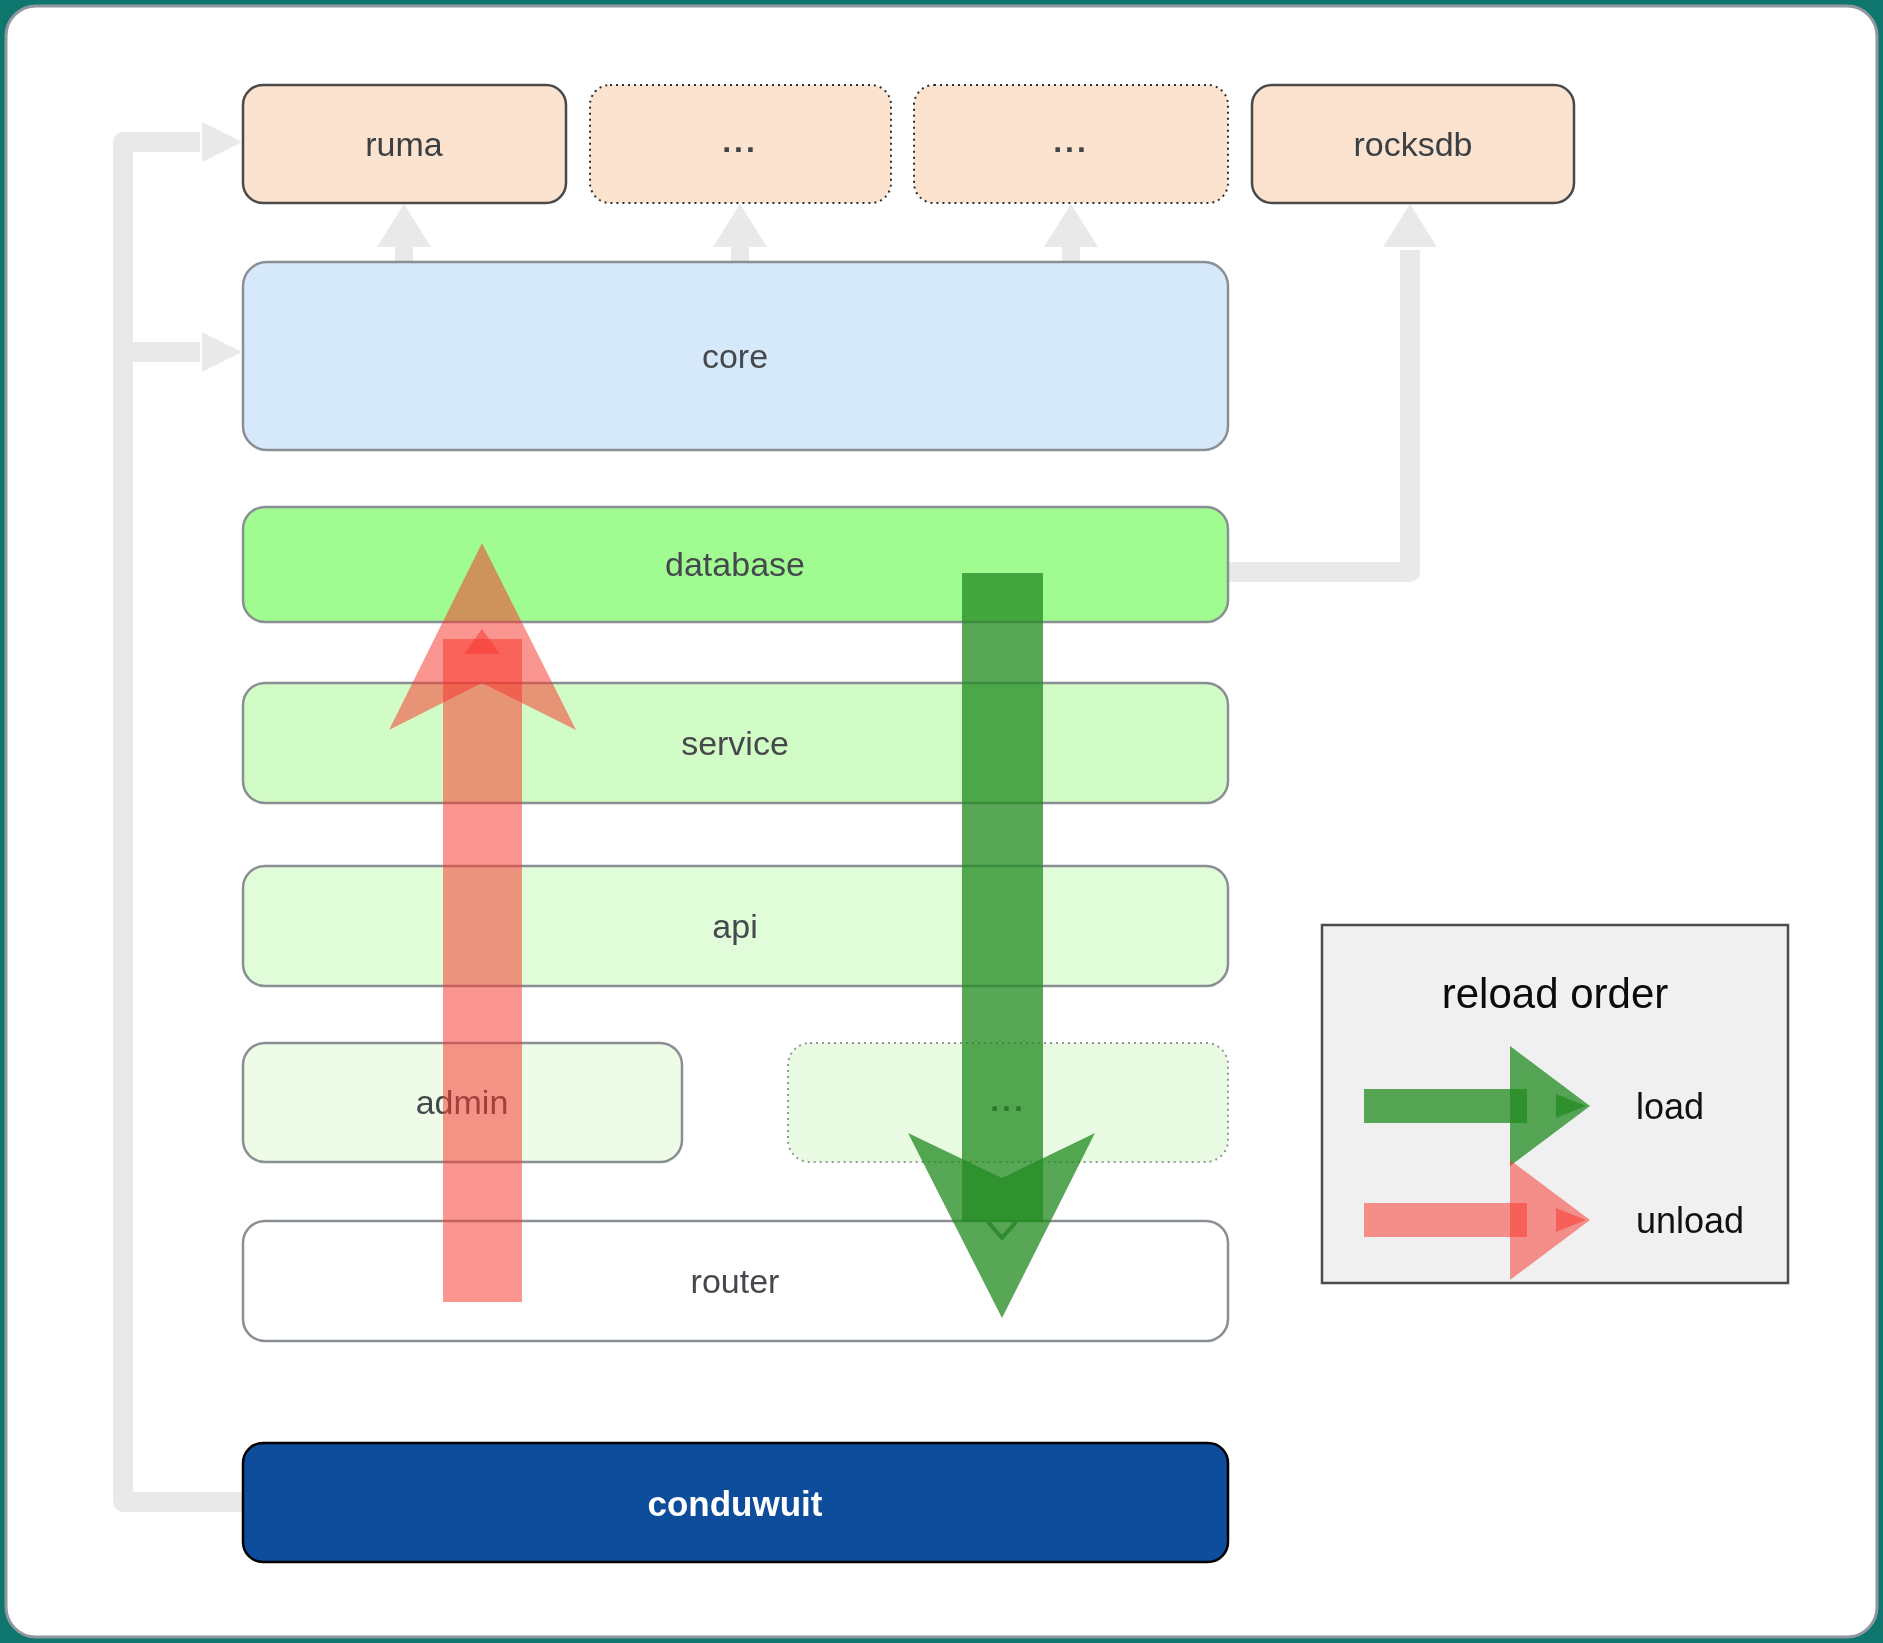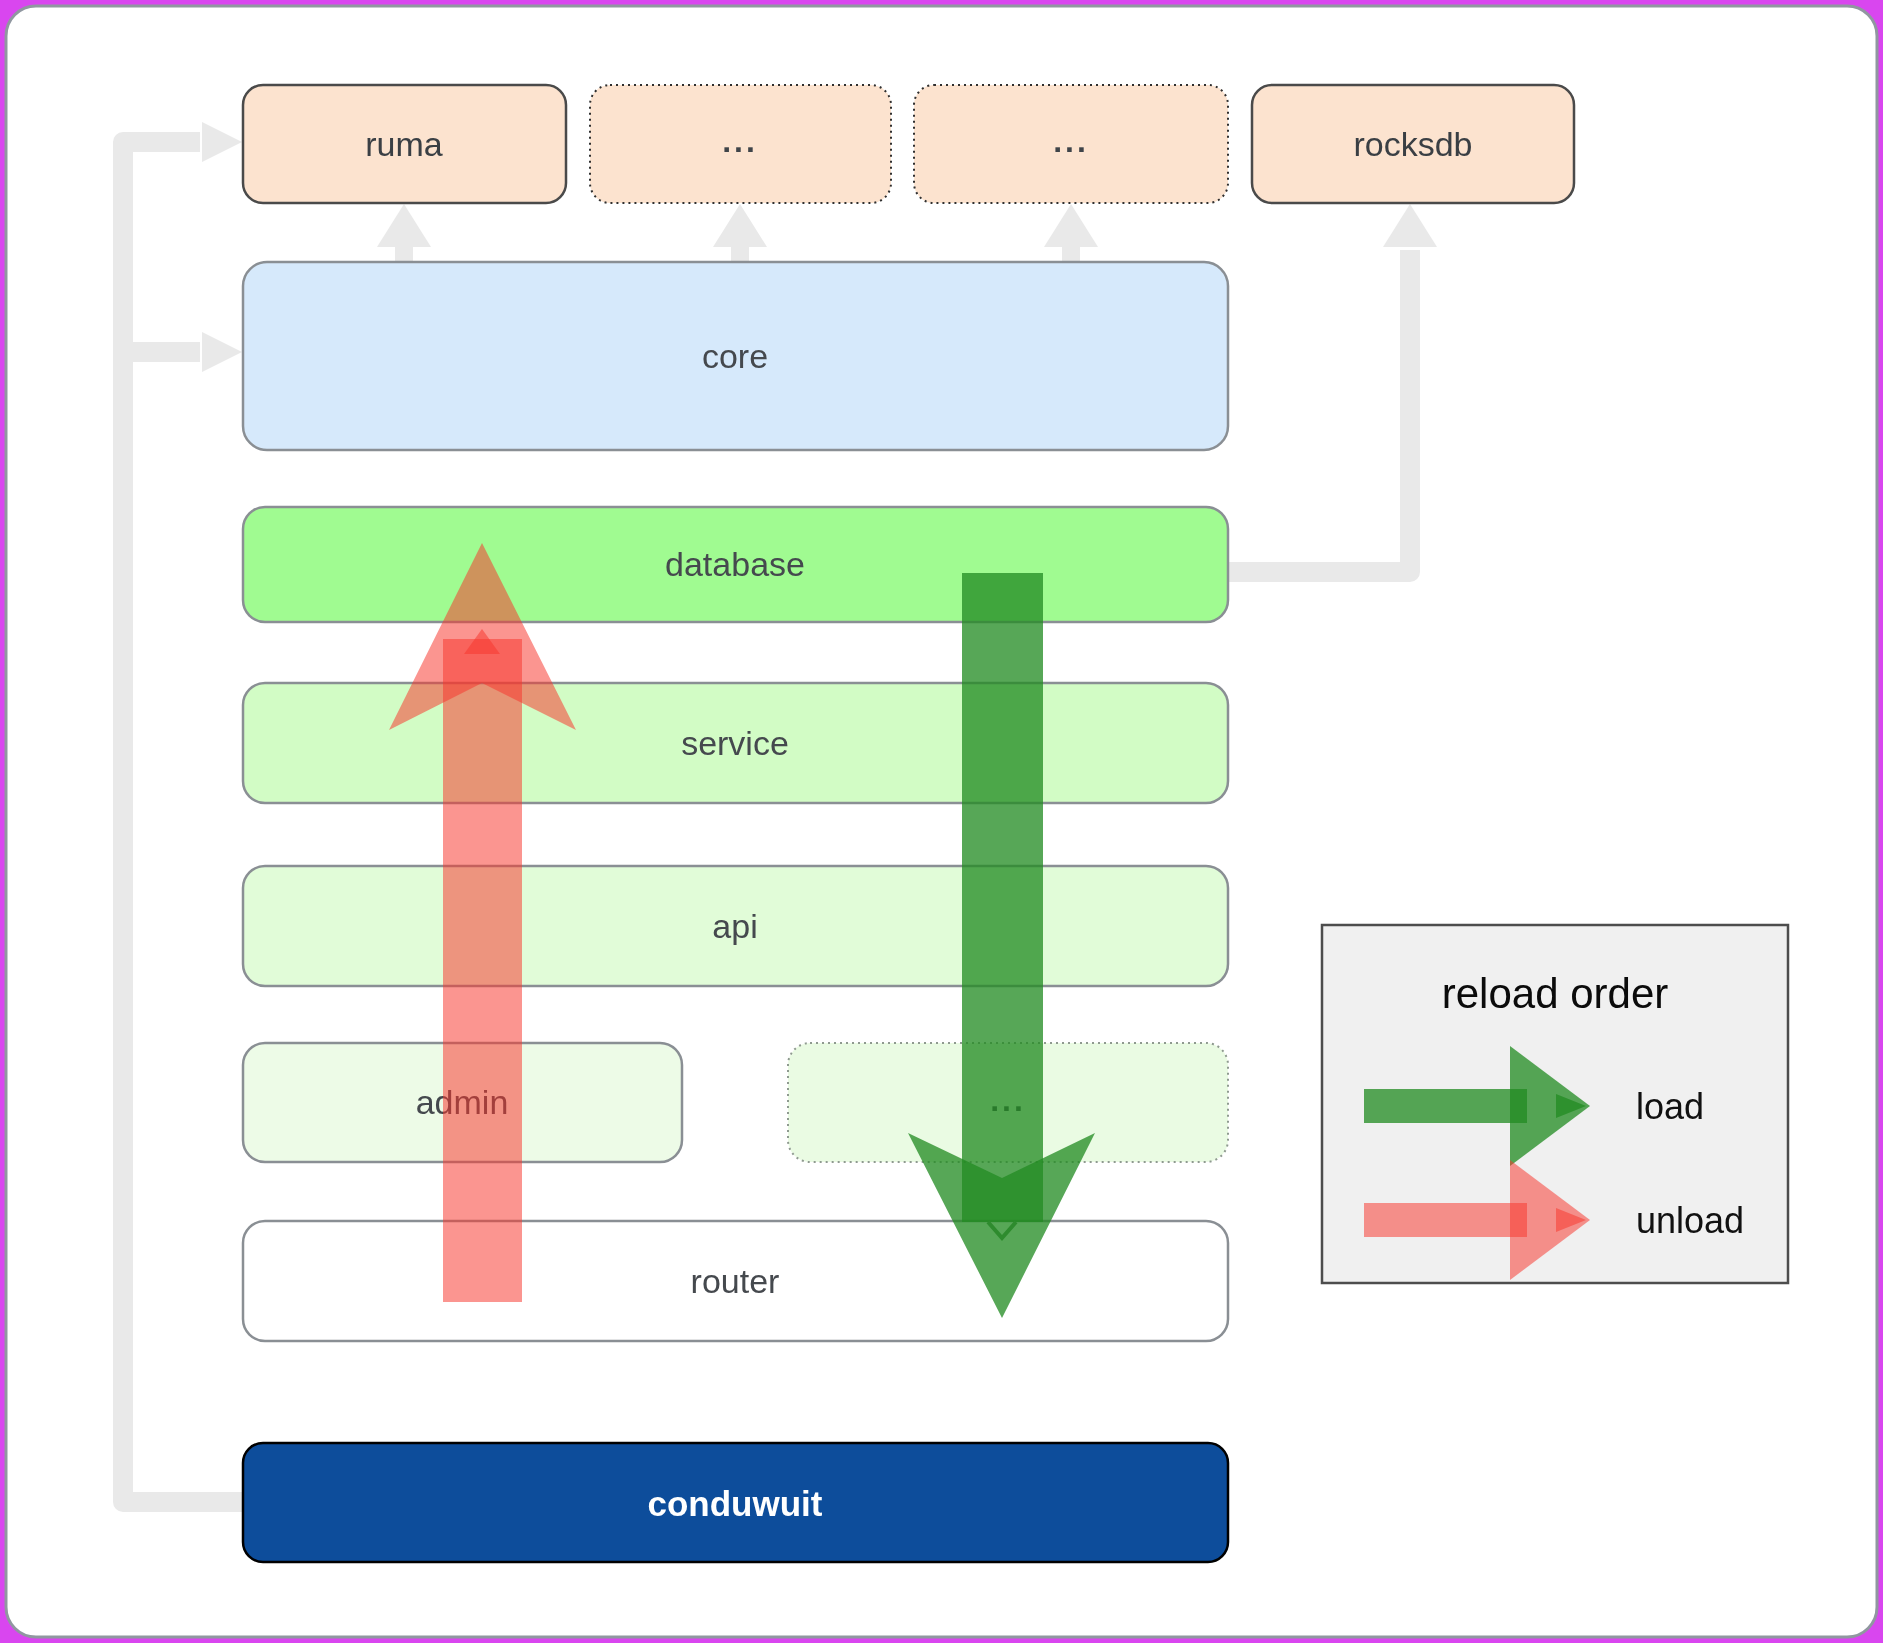--- a/index.html
+++ b/index.html
@@ -1,19 +1,19 @@
 <!DOCTYPE html>
 <html><head>
 <meta charset="utf-8">
 <style>
   html, body { margin: 0; padding: 0; background: #ffffff; }
   .canvas {
     width: 1883px; height: 1643px; position: relative;
     font-family: "Liberation Sans", sans-serif;
-    background: #d946ef;
+    background: #0f766e;
   }
   svg { display: block; }
   text { font-family: "Liberation Sans", sans-serif; }
   .node-label { font-size: 34px; fill: #45494e; }
   .top-label  { font-size: 34px; fill: #3a3f44; }
   .ellipsis-label { font-size: 32px; font-weight: 700; letter-spacing: 3px; fill: #3f4449; }
   .conduwuit-label { font-size: 35px; font-weight: 700; fill: #ffffff; }
   .legend-title { font-size: 42px; fill: #0b0b0b; }
   .legend-label { font-size: 36px; fill: #111111; }
 </style>

